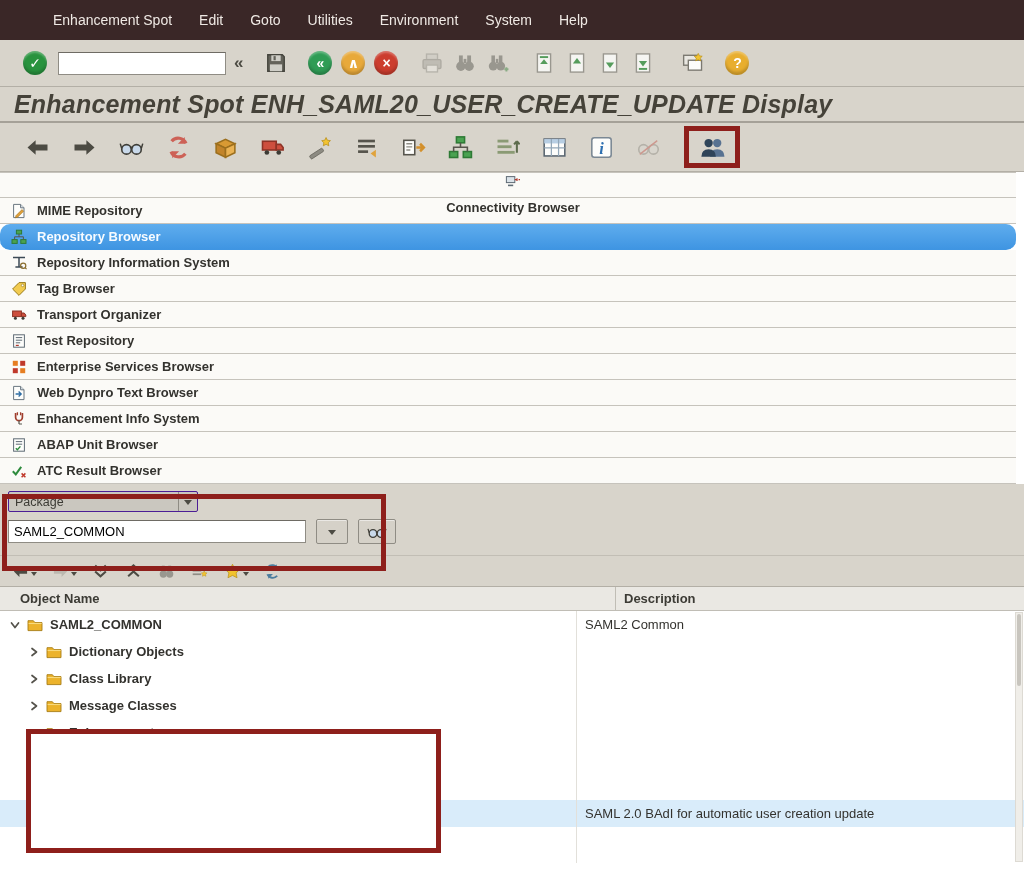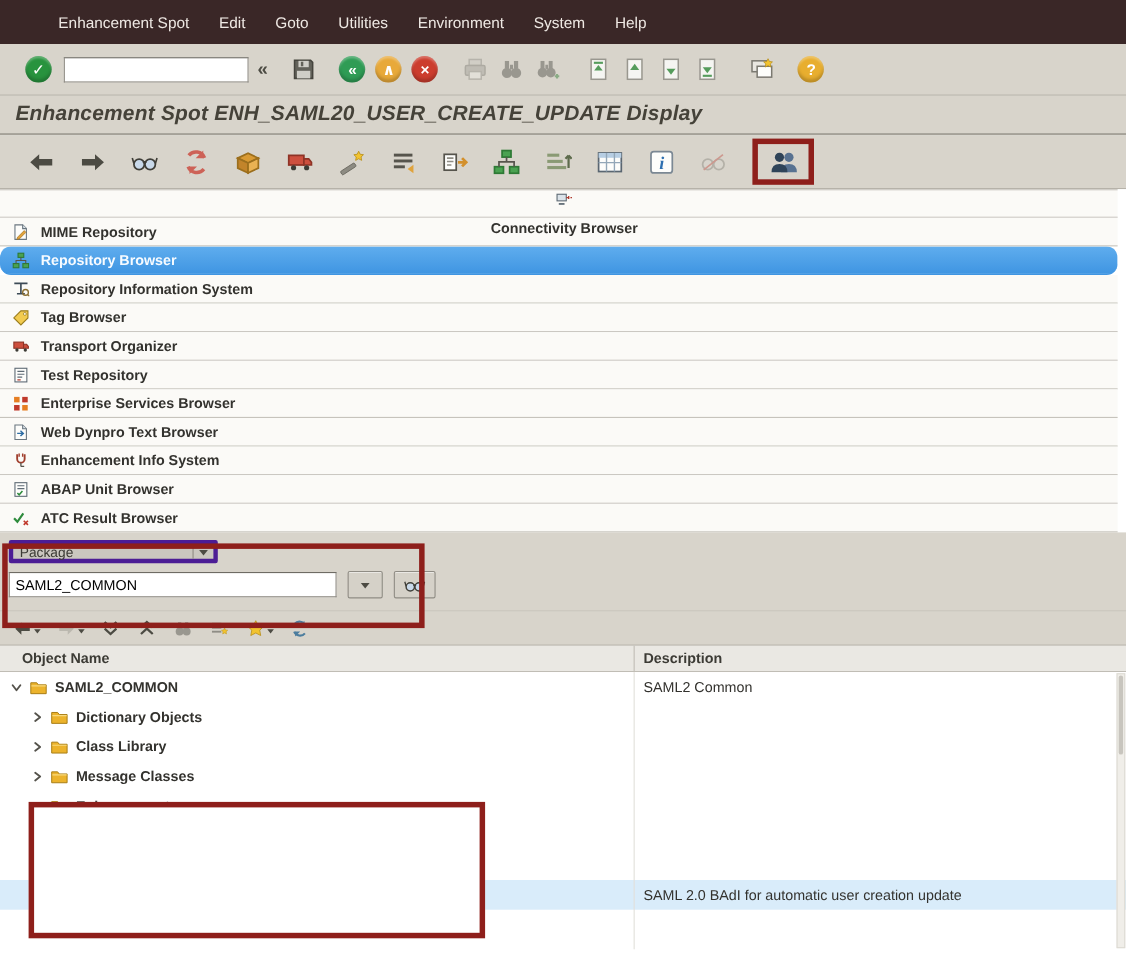--- a/index.html
+++ b/index.html
@@ -26,41 +26,41 @@
   .icon svg{width:22px;height:22px;}
   .icon.big svg{width:25px;height:25px;}
   .icon.sm{width:17px;height:17px;}
   .icon.sm svg{width:16px;height:16px;}
   .dim{opacity:.45;}
   .semi{opacity:.85;}
 
   
   .titlebar{height:34px;background:var(--toolbar_bg,#d8d4cb);border-bottom:2px solid #a5a198;
             display:flex;align-items:center;padding-left:14px;}
-  .title{font-size:19px;font-weight:bold;font-style:italic;color:var(--title_text,#454239);letter-spacing:.2px;}
+  .title{font-size:25px;font-weight:bold;font-style:italic;color:var(--title_text,#454239);letter-spacing:.2px;}
 
   
   .apptoolbar{height:48px;background:var(--toolbar_bg,#d8d4cb);border-bottom:1px solid #b3afa6;
               display:flex;align-items:center;gap:21px;padding-left:24px;}
   .annframe{border:5px solid var(--annotation_red,#8e1f1b);padding:3px 10px;display:inline-flex;
             align-items:center;margin-left:2px;background:transparent;}
 
   
   .browser-list{background:#fff;}
   .browser-row{height:26px;width:1016px;border-bottom:1px solid #c6c3bc;background:#fbfaf7;display:flex;
                align-items:center;padding-left:10px;gap:10px;cursor:default;box-sizing:border-box;}
   .browser-row:first-child{border-top:1px solid #c6c3bc;flex-direction:column;}
   .browser-row.selected{background:linear-gradient(var(--selection_blue,#5fadee),#3f95e2);border-bottom-color:#3f95e2;border-radius:10px;}
   .browser-label{font-size:13px;font-weight:bold;color:#33322e;}
   .browser-row.selected .browser-label{color:#f7fbff;}
 
   
   .package-area{height:72px;background:var(--toolbar_bg,#d8d4cb);padding:7px 0 0 8px;box-sizing:border-box;
                 border-bottom:1px solid #c2beb5;}
-  .pkg-dd{width:190px;height:21px;background:#cac7bf;border:4px solid #4c1d95;border-radius:2px;
+  .pkg-dd{width:190px;height:21px;background:#cac7bf;border:1px solid #4c1d95;border-radius:2px;
           display:flex;align-items:center;box-sizing:border-box;cursor:pointer;}
   .pkg-dd-label{flex:1;font-size:12.5px;color:#3c3b35;padding-left:6px;}
   .pkg-dd-btn{width:18px;align-self:stretch;border-left:1px solid #8f8c84;display:flex;align-items:center;justify-content:center;}
   .dd{width:0;height:0;border:4px solid transparent;border-top:5px solid #4c4b43;margin-top:5px;}
   .pkg-row2{margin-top:7px;display:flex;align-items:center;gap:10px;}
   .pkg-input{width:298px;height:23px;border:1px solid #8f8c84;border-top-color:#6e6b64;background:#fff;
              font-size:13px;padding:0 5px;box-sizing:border-box;font-family:inherit;}
   .mini-btn{height:23px;background:#d5d1c8;border:1px solid #8f8c84;border-radius:2px;display:inline-flex;
             align-items:center;justify-content:center;box-shadow:inset 0 1px 0 rgba(255,255,255,.5);cursor:pointer;}
   .mini-btn.arrow{width:30px;}
@@ -73,21 +73,21 @@
               padding-left:10px;border-bottom:1px solid #b3afa6;}
   .navgrp{display:inline-flex;align-items:flex-end;}
   .navgrp .icon{width:20px;height:20px;}
   .navgrp .icon svg{width:17px;height:17px;}
   .navgrp .dd{border-width:3.5px;border-top-width:4.5px;margin:0 0 2px 1px;}
 
   
   .tree-header{height:24px;background:#eae8e3;border-bottom:1px solid #c0bdb5;display:flex;align-items:center;
                font-size:13px;font-weight:bold;color:#3c3b35;box-sizing:border-box;}
   .th-name{width:576px;padding-left:20px;box-sizing:border-box;}
-  .th-desc{flex:1;padding-left:8px;border-left:1px solid #c0bdb5;align-self:stretch;display:flex;align-items:center;}
+  .th-desc{flex:1;padding-left:8px;border-left:1px solid #c0bdb5;align-self:stretch;display:flex;align-items:center;margin-left:39px;}
 
   
   .tree{position:relative;height:252px;background:#fff;}
   .tree-col-divider{position:absolute;left:576px;top:0;bottom:0;width:1px;background:#e2e0da;}
   .tree-row{height:27px;display:flex;align-items:center;}
   .tree-row.selected{background:var(--tree_selection,#d9ecfa);}
   .tree-name{width:576px;display:flex;align-items:center;gap:5px;box-sizing:border-box;}
   .chev{width:13px;height:13px;display:inline-flex;align-items:center;justify-content:center;flex:0 0 auto;}
   .chev svg{width:10px;height:10px;}
   .chev.rot svg{transform:rotate(90deg);}

